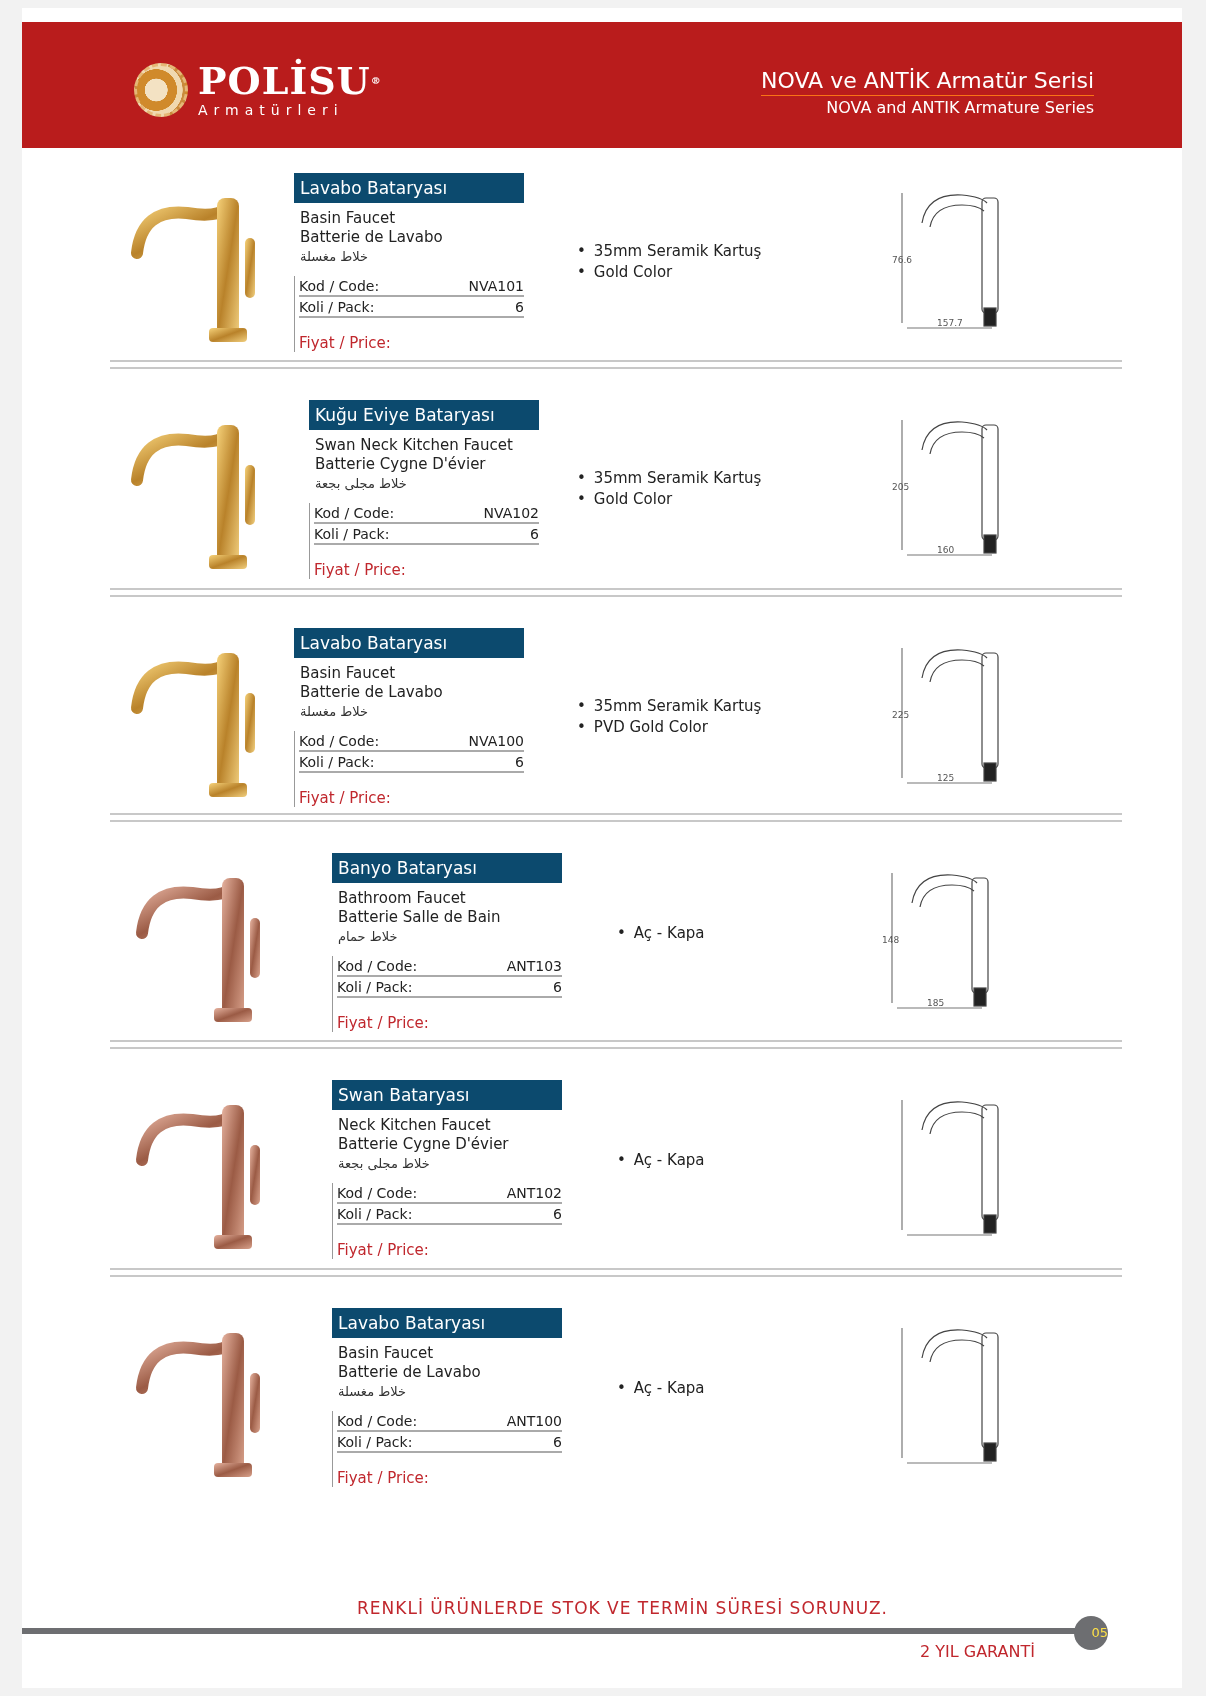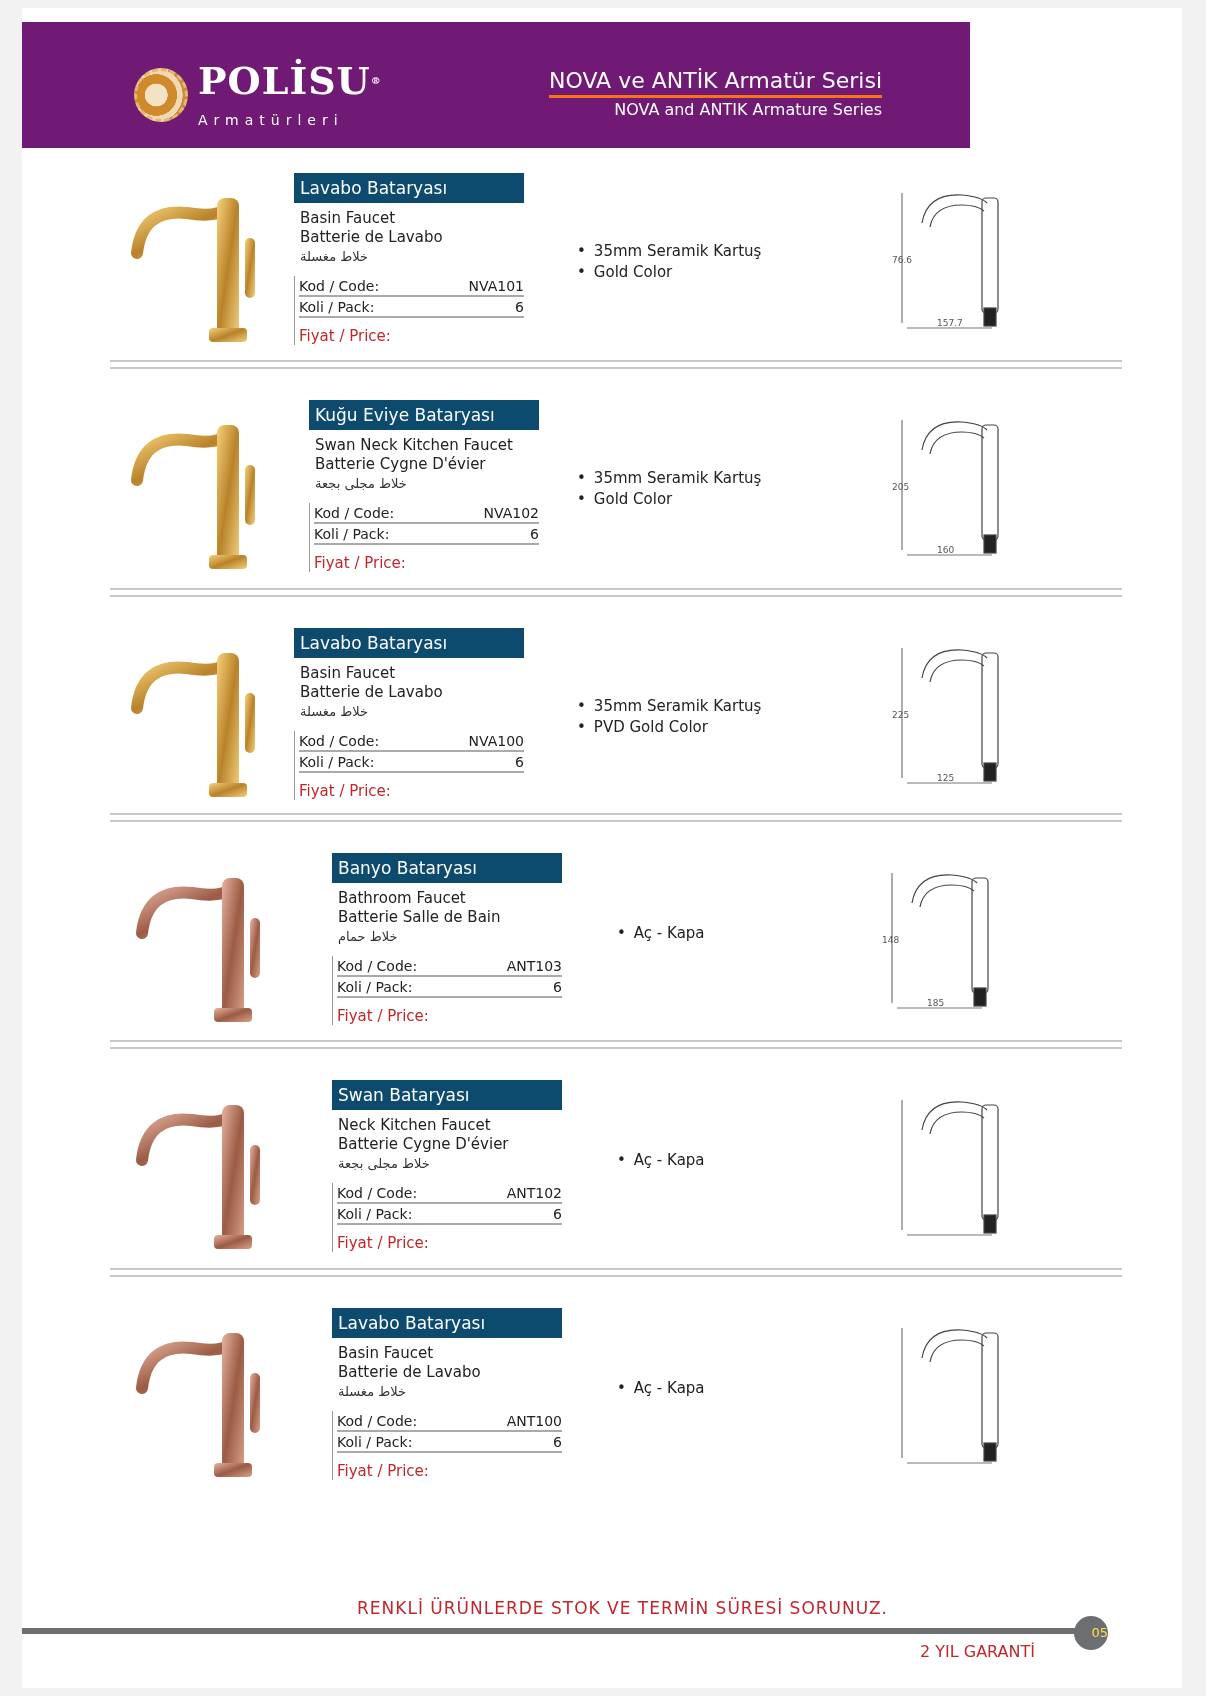--- a/index.html
+++ b/index.html
@@ -1,38 +1,38 @@
 <!DOCTYPE html>
 <html><head>
 <meta charset="utf-8">
 <style>
   html, body { margin:0; padding:0; }
   body { width:1206px; height:1696px; background:#f2f2f2; font-family:"DejaVu Sans", sans-serif; position:relative; overflow:hidden; }
   .page { position:absolute; left:22px; top:8px; width:1160px; height:1680px; background:#fff; }
-  .header { position:absolute; left:0; top:14px; width:948px; height:126px; background:#701a75; }
+  .header { position:absolute; left:0; top:14px; width:1160px; height:126px; background:#b91c1c; }
   .logo { position:absolute; left:112px; top:40px; display:flex; align-items:center; }
   .gear { width:54px; height:54px; border-radius:50%; background:radial-gradient(circle at 40% 50%, #f3e2c3 0 30%, #d08a2b 31% 55%, #f0d9b0 56% 70%, #c98a3c 71%); border:3px dashed #e5b776; box-sizing:border-box; }
   .brand { margin-left:10px; color:#fff; }
   .brand .name { font-family:"DejaVu Serif", serif; font-weight:bold; font-size:38px; letter-spacing:1px; line-height:38px; }
   .brand .name sup { font-size:10px; vertical-align:top; }
-  .brand .sub { font-size:14px; letter-spacing:6px; margin-top:12px; }
+  .brand .sub { font-size:14px; letter-spacing:6px; margin-top:2px; }
   .series { position:absolute; right:88px; top:46px; text-align:right; color:#fff; }
-  .series .tr { font-size:22px; border-bottom:3px solid #f97316; padding-bottom:2px; }
+  .series .tr { font-size:22px; border-bottom:1px solid #f97316; padding-bottom:2px; }
   .series .en { font-size:16px; margin-top:2px; }
 
   .sep { position:absolute; left:88px; width:1012px; height:9px; border-top:2px solid #c8c8c8; border-bottom:2px solid #c8c8c8; box-sizing:border-box; }
   .product { position:absolute; left:0; width:1160px; height:240px; }
   .photo { position:absolute; width:170px; height:170px; }
   .info { position:absolute; width:230px; }
   .tbar { background:#0c4a6e; color:#fff; font-size:17px; padding:4px 6px; height:22px; line-height:22px; }
   .names { padding:6px 6px 0 6px; font-size:15px; color:#222; line-height:19px; }
   .arabic { font-size:13px; color:#333; direction:rtl; text-align:left; unicode-bidi:plaintext; }
   .spec { border-left:1px solid #999; margin-top:10px; padding-left:4px; }
   .row { display:flex; justify-content:space-between; font-size:14px; color:#222; border-bottom:2px solid #aaa; padding:1px 0 0 0; line-height:18px;text-align:center; }
-  .price { font-size:15px; color:#c0272d; padding-top:9px; }
+  .price { font-size:15px; color:#c0272d; padding-top:16px; }
   .bullets { position:absolute; font-size:15px; color:#222; line-height:21px; }
   .bullets div::before { content:"\2022"; margin-right:8px; }
   .drawing { position:absolute; width:130px; height:150px; }
 
   .notice { position:absolute; left:335px; top:1590px; font-size:17px; color:#c0272d; letter-spacing:1px; }
   .footline { position:absolute; left:0; top:1620px; width:1060px; height:6px; background:#6d6e71; }
   .pagenum { position:absolute; left:1052px; top:1608px; width:34px; height:34px; border-radius:50%; background:#6d6e71; color:#fde047; font-size:13px; text-align:right; line-height:34px; }
   .footnote { position:absolute; left:310px; top:1634px; font-size:16px; color:#c0272d; }
   .warranty { position:absolute; left:898px; top:1634px; font-size:16px; color:#c0272d; }
 </style>

